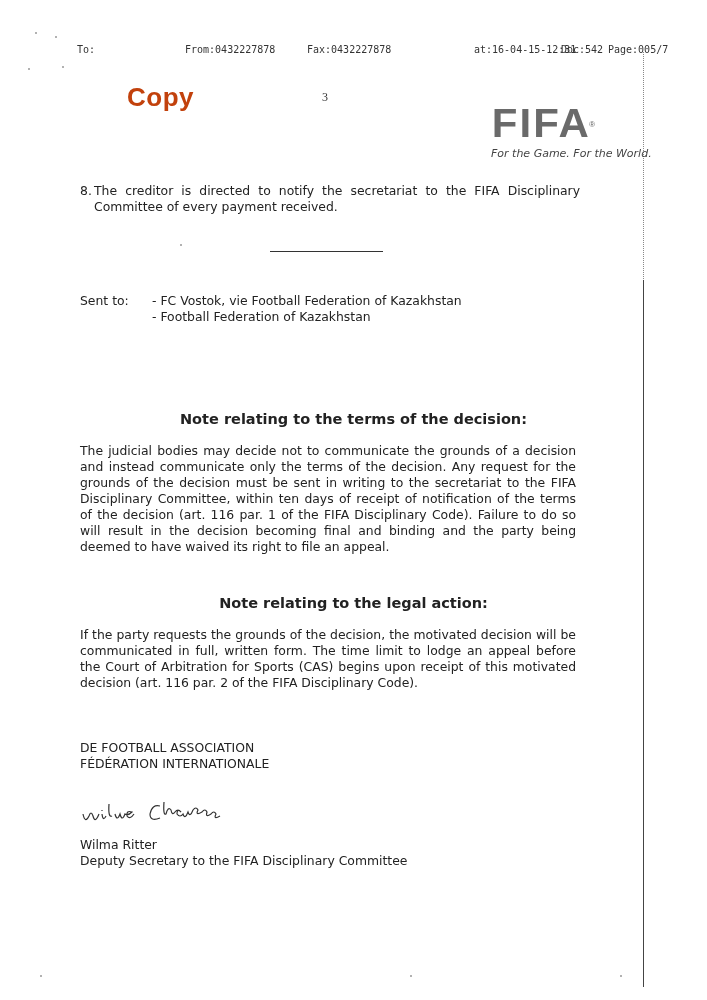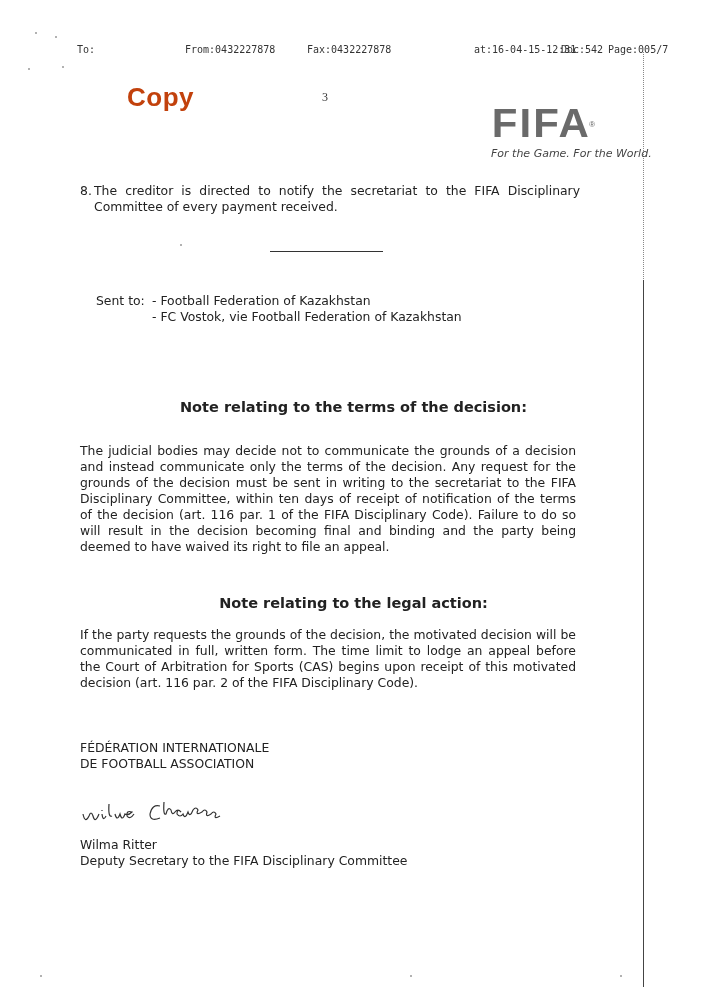--- a/index.html
+++ b/index.html
@@ -10,21 +10,21 @@
   .logo { position:absolute; left:491px; top:103px; width:100px; text-align:center; }
   .logo-text { font-family:"Liberation Sans", sans-serif; font-weight:900; font-size:40px; color:#6a6a6a; letter-spacing:2px; line-height:40px; transform:scaleX(1.05); display:inline-block; position:relative; }
   .logo-reg { position:absolute; right:-6px; top:2px; font-size:8px; color:#666; font-weight:normal; }
   .logo-tag { font-family:"DejaVu Sans", sans-serif; font-style:italic; font-size:11px; color:#444; margin-top:4px; white-space:nowrap; }
   .body-text { font-family:"DejaVu Sans", sans-serif; font-size:12.4px; line-height:16px; color:#222; }
   .item8 { position:absolute; left:80px; top:183px; width:500px; }
   .item8 .num { position:absolute; left:0; top:0; }
   .item8 .txt { margin-left:14px; text-align:justify; }
   .rule { position:absolute; left:270px; top:251px; width:113px; border-top:1px solid #333; }
   .sent { position:absolute; left:80px; top:293px; }
-  .sent-label { position:absolute; left:16px; top:0; white-space:nowrap; }
+  .sent-label { position:absolute; left:0; top:0; white-space:nowrap; }
   .sent-list { position:absolute; left:72px; top:0; white-space:nowrap; }
   .heading { position:absolute; left:0; width:707px; text-align:center; font-family:"DejaVu Sans", sans-serif; font-weight:bold; font-size:14.5px; color:#222; }
   .para { position:absolute; left:80px; width:496px; text-align:justify; }
   .fed { position:absolute; left:80px; top:740px; }
   .sig { position:absolute; left:80px; top:800px; }
   .signer { position:absolute; left:80px; top:837px; }
   .vline { position:absolute; left:643px; top:52px; width:0; height:935px; border-left:1px dotted #888; }
   .vline2 { position:absolute; left:643px; top:280px; width:0; height:707px; border-left:1px solid #444; }
   .speck { position:absolute; width:2px; height:2px; background:#999; border-radius:1px; }
 </style>
@@ -61,34 +61,34 @@
 <div class="item8 body-text">
   <span class="num">8.</span>
   <div class="txt">The creditor is directed to notify the secretariat to the FIFA Disciplinary Committee of every payment received.</div>
 </div>
 
 <div class="rule"></div>
 
 <div class="sent body-text">
   <span class="sent-label">Sent to:</span>
   <div class="sent-list">
+    <div>- FC Vostok, vie Football Federation of Kazakhstan</div>
     <div>- Football Federation of Kazakhstan</div>
-    <div>- FC Vostok, vie Football Federation of Kazakhstan</div>
   </div>
 </div>
 
-<div class="heading" style="top:399px">Note relating to the terms of the decision:</div>
+<div class="heading" style="top:411px">Note relating to the terms of the decision:</div>
 <div class="para body-text" style="top:443px">The judicial bodies may decide not to communicate the grounds of a decision and instead communicate only the terms of the decision. Any request for the grounds of the decision must be sent in writing to the secretariat to the FIFA Disciplinary Committee, within ten days of receipt of notification of the terms of the decision (art. 116 par. 1 of the FIFA Disciplinary Code). Failure to do so will result in the decision becoming final and binding and the party being deemed to have waived its right to file an appeal.</div>
 
 <div class="heading" style="top:595px">Note relating to the legal action:</div>
 <div class="para body-text" style="top:627px">If the party requests the grounds of the decision, the motivated decision will be communicated in full, written form. The time limit to lodge an appeal before the Court of Arbitration for Sports (CAS) begins upon receipt of this motivated decision (art. 116 par. 2 of the FIFA Disciplinary Code).</div>
 
 <div class="fed body-text">
+  <div>DE FOOTBALL ASSOCIATION</div>
   <div>FÉDÉRATION INTERNATIONALE</div>
-  <div>DE FOOTBALL ASSOCIATION</div>
 </div>
 
 <div class="sig">
   <svg width="170" height="30" viewBox="0 0 170 30">
     <path d="M3,14 q2,10 6,2 q2,-6 4,0 q2,8 6,-2 M22,10 l0,1 M22,14 q1,8 4,2 M29,4 q-1,14 3,12 M35,14 q2,8 5,0 q2,8 5,0 q3,2 7,-2 q-6,-2 -5,4 q3,4 7,-2" fill="none" stroke="#333" stroke-width="1.2"></path>
     <path d="M80,6 q-8,-2 -10,8 q0,8 10,4 M84,2 q-1,14 2,12 q2,-8 5,-4 q1,6 4,2 q3,-4 6,0 q-4,-4 -4,2 q3,4 6,0 q2,6 5,-2 q2,6 5,-2 q3,-4 5,0 q-3,6 4,2 q3,-4 5,0 q-2,6 4,2 q3,-4 5,0 q-3,6 4,2" fill="none" stroke="#333" stroke-width="1.2"></path>
   </svg>
 </div>
 
 <div class="signer body-text">

